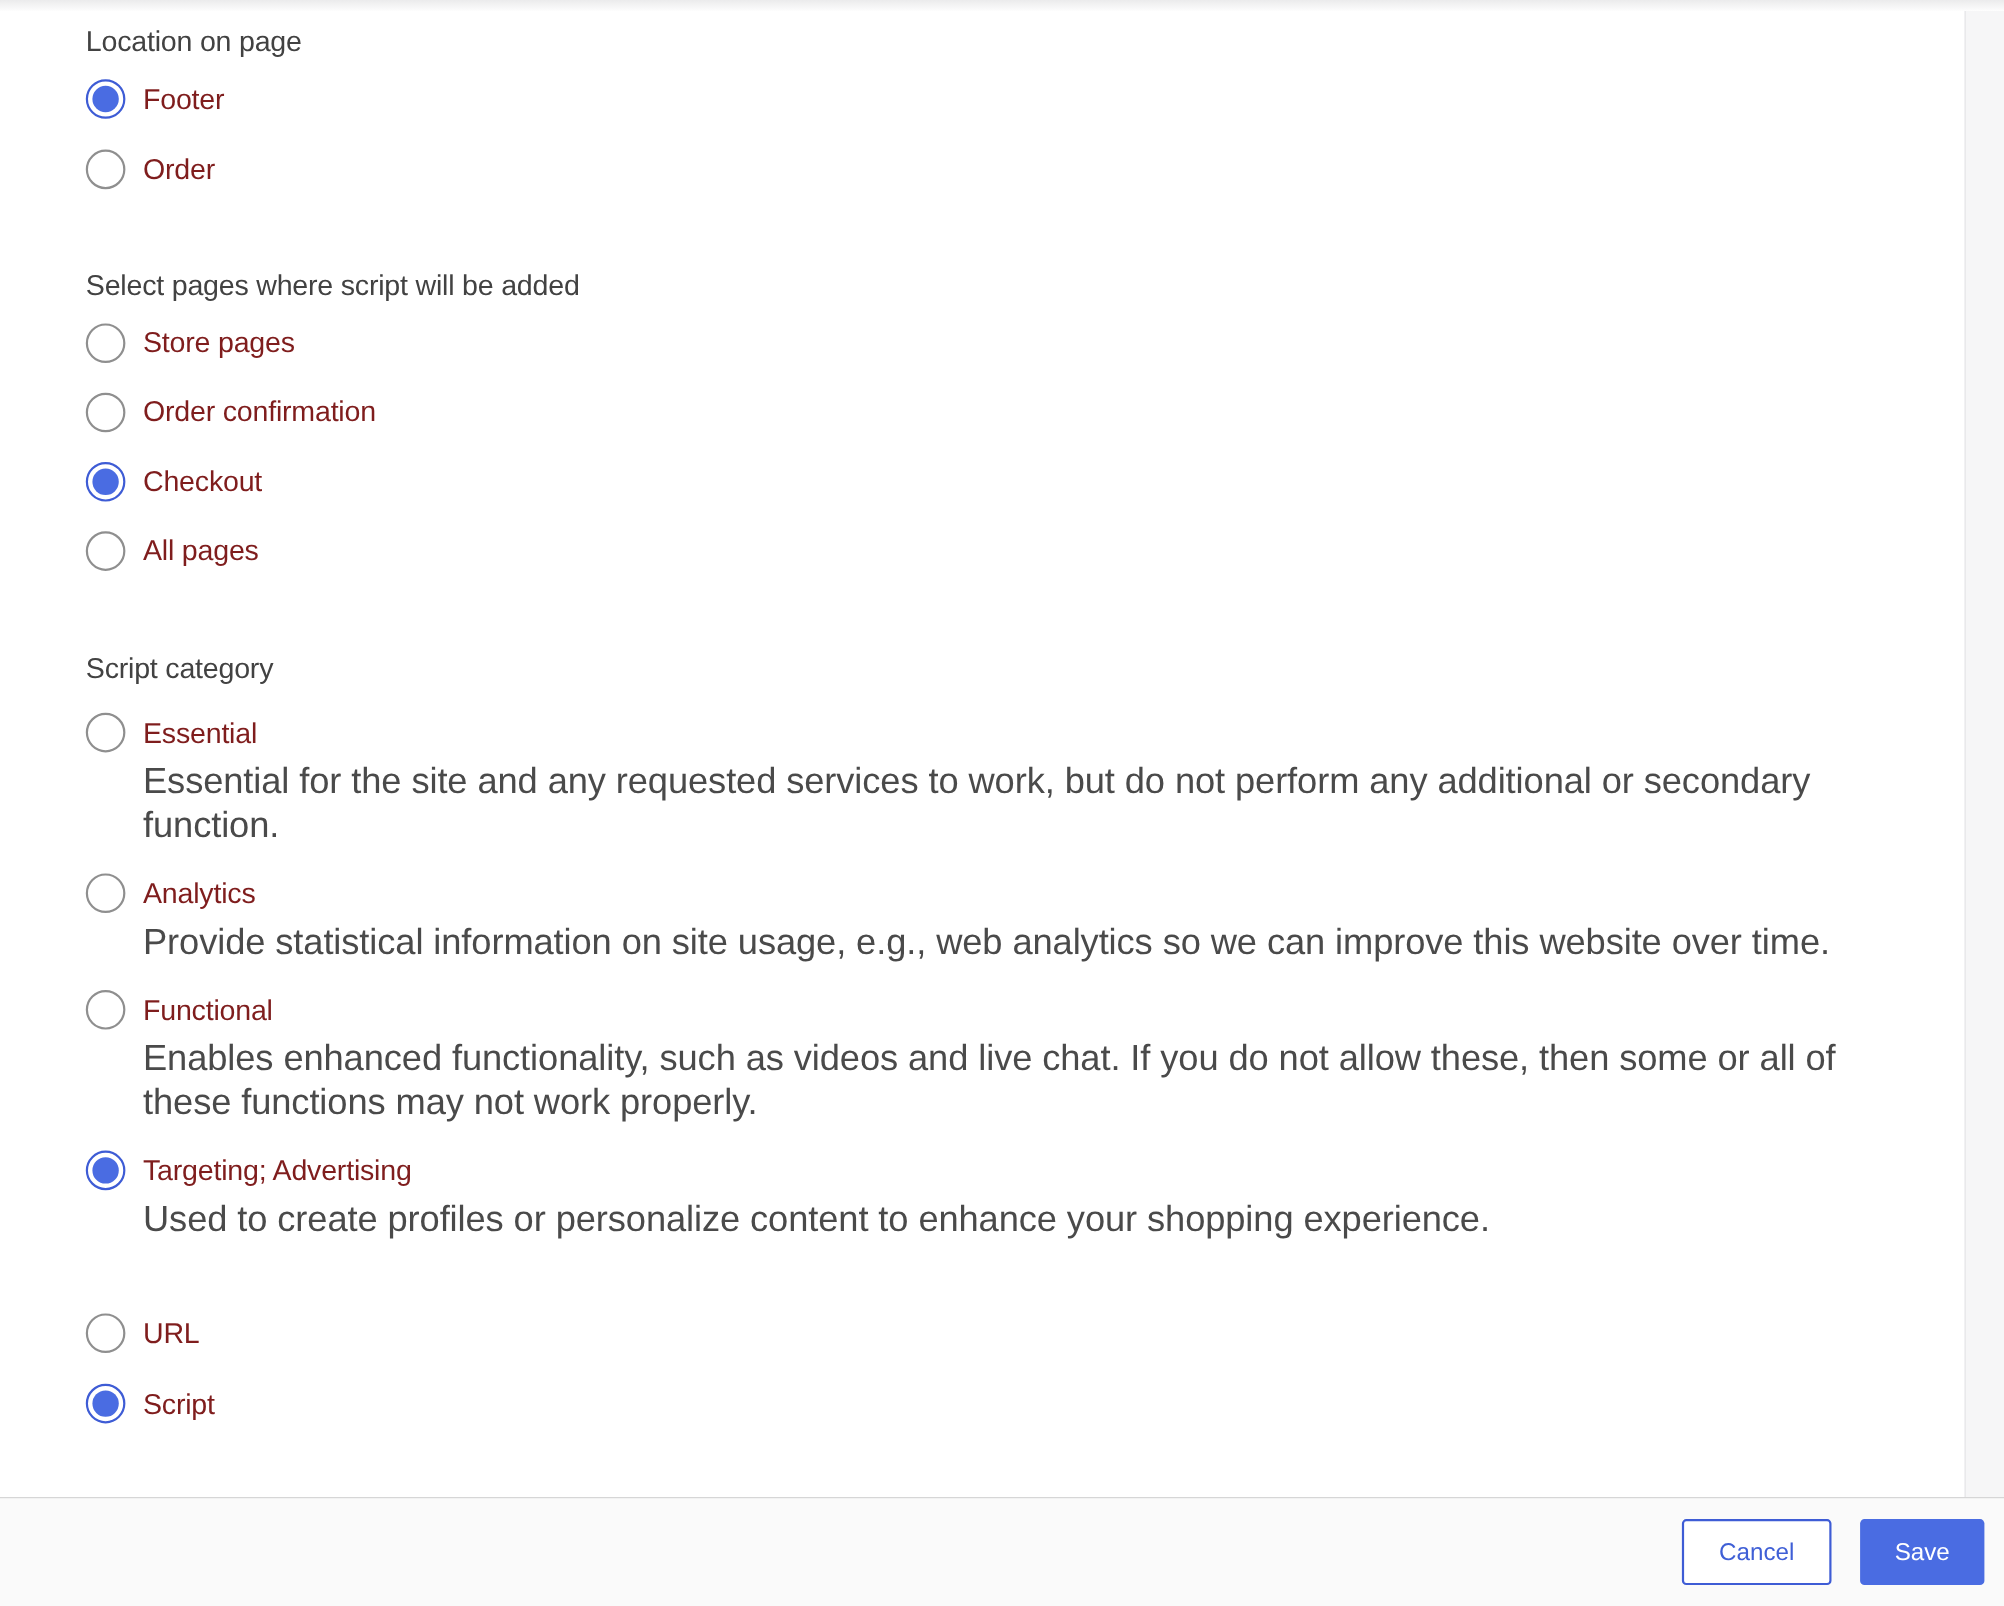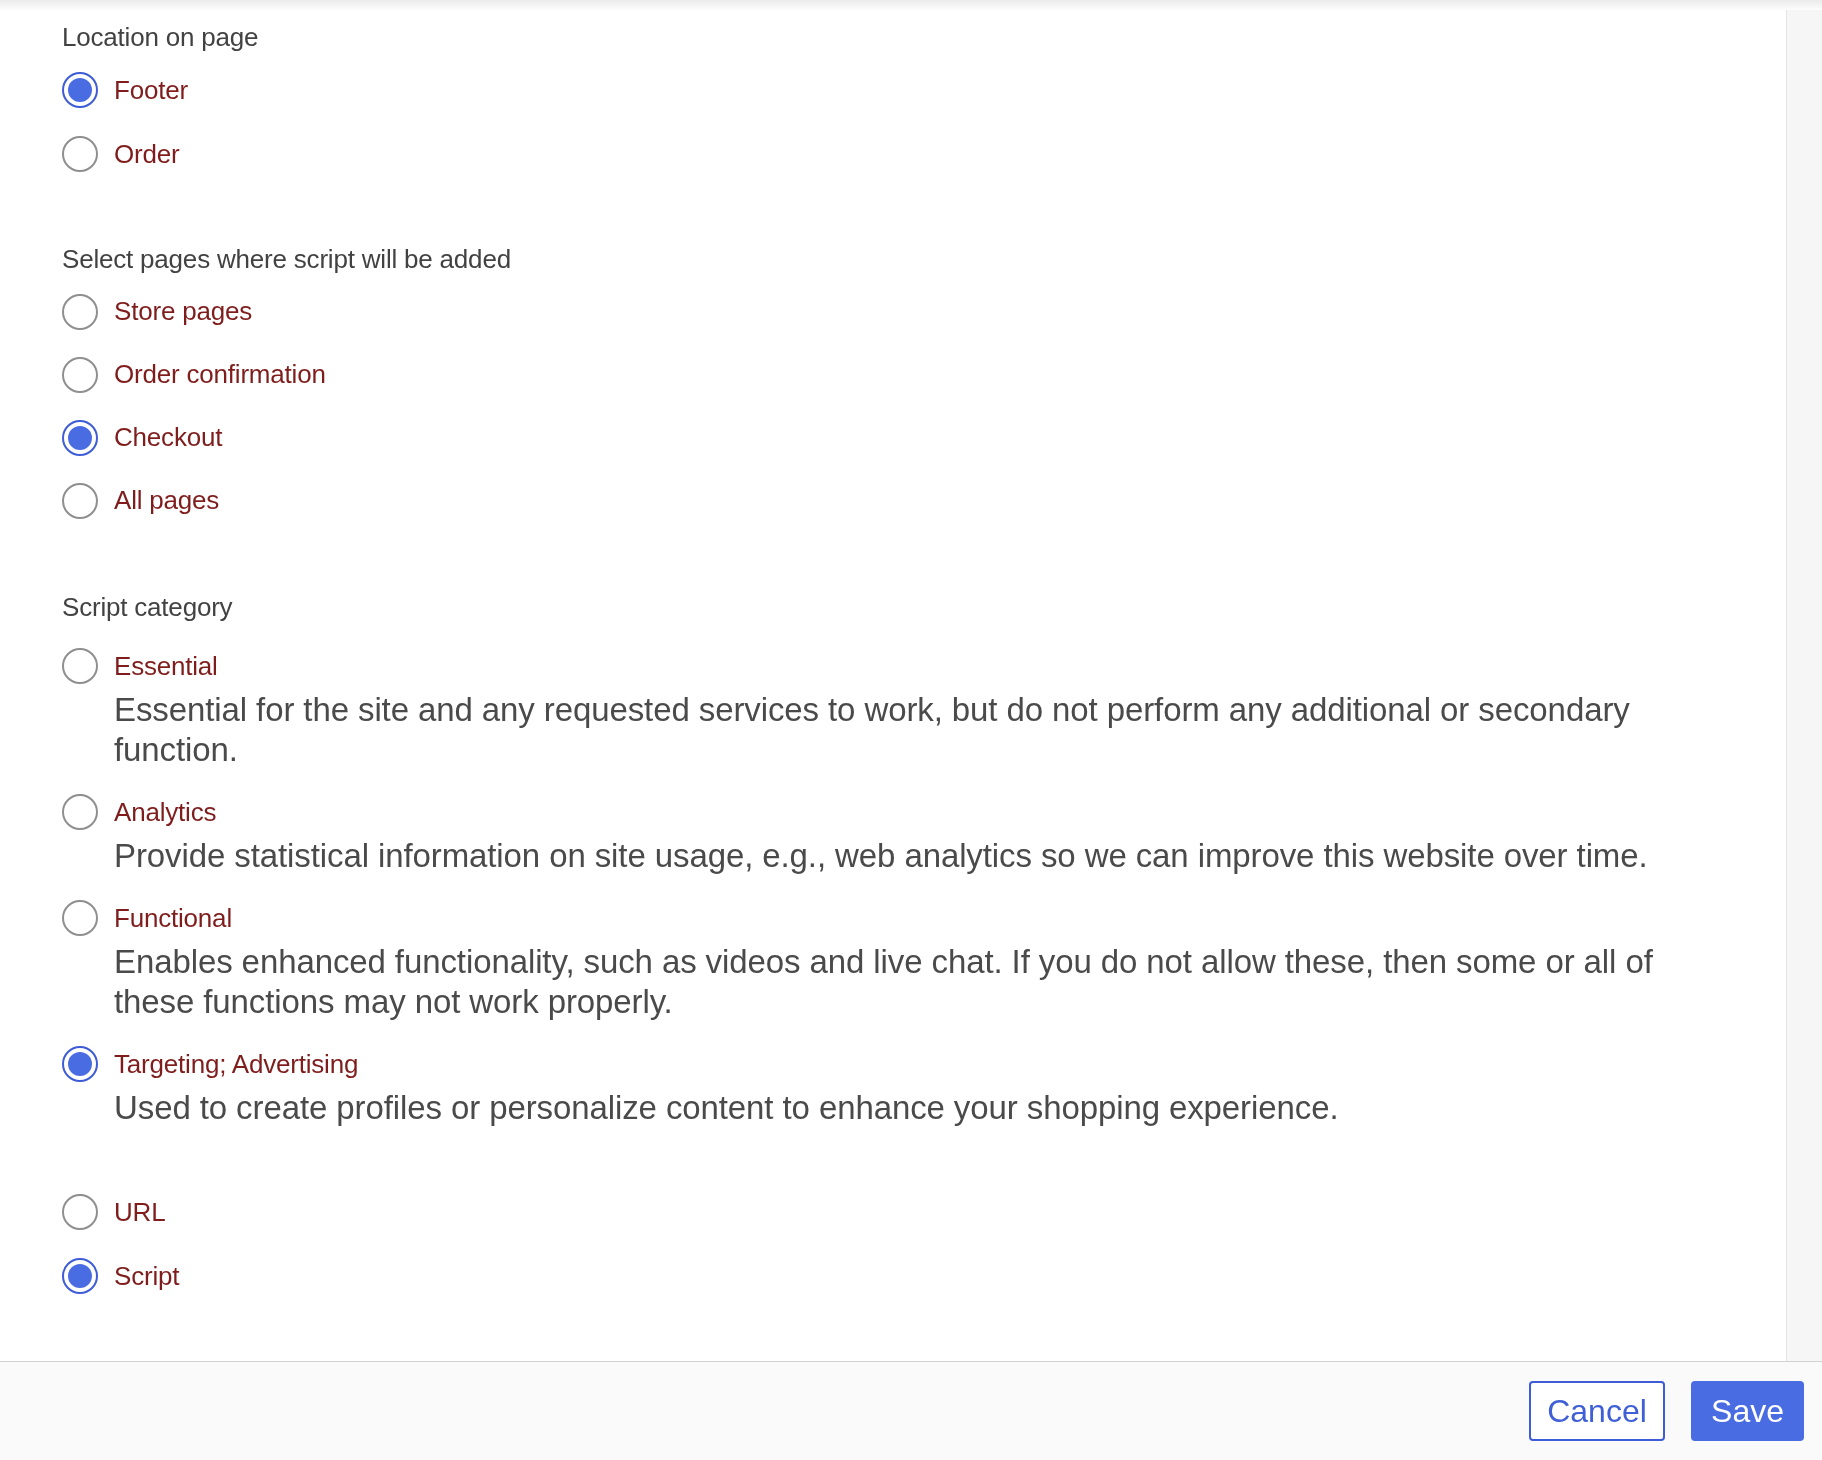--- a/index.html
+++ b/index.html
@@ -2,21 +2,21 @@
 <html><head>
 <meta charset="utf-8">
 <style>
   * { margin:0; padding:0; box-sizing:border-box; }
   html,body { width:1822px; height:1460px; background:#ffffff;
     font-family:"Liberation Sans", sans-serif; color:#404040; overflow:hidden; }
   .page { position:relative; width:1822px; height:1460px; background:#fff; }
 
   
   .scroll-area { position:absolute; top:0; left:0; width:1822px; height:1361px;
-    background:#fff; overflow:hidden; }
+    background:#fff; overflow:hidden;padding-left:16px; }
   .top-shade { position:absolute; top:0; left:0; width:1822px; height:10px;
     background:linear-gradient(#ebebec, #fdfdfd); z-index:3; }
   .scrollbar-track { position:absolute; top:0; right:0; width:36px; height:1361px;
     background:#f6f6f7; border-left:1px solid #e4e4e5; z-index:2; }
 
   .form { position:relative; padding:20px 80px 0 62px; z-index:1; }
 
   .group-label { font-size:26px; line-height:34px; color:#424242; letter-spacing:-0.2px; }
 
   .radio-row { display:flex; align-items:center; cursor:pointer; }
@@ -40,21 +40,21 @@
   .opt-label { font-size:26px; color:#7f1d1d; letter-spacing:-0.2px; }
 
   .desc { margin-left:52px; margin-top:2px; max-width:1560px;
     font-size:33px; line-height:40px; color:#4a4a4a; letter-spacing:-0.1px; }
 
   
   .footer-bar { position:absolute; left:0; top:1361px; width:1822px; height:99px;
     background:#fafafa; border-top:1px solid #d2d2d2;
     display:flex; align-items:center; justify-content:flex-end;
     gap:26px; padding-right:18px; }
-  .btn { height:60px; border-radius:4px; font-size:32px;
+  .btn { height:60px; border-radius:4px; font-size:22px;
     font-family:"Liberation Sans", sans-serif; cursor:pointer;
     display:flex; align-items:center; justify-content:center; }
   .btn-cancel { width:136px; background:#ffffff; border:2px solid #3e5cd5; color:#3f5fd6; }
   .btn-save { width:113px; background:#4a6ce2; border:none; color:#ffffff; }
 </style>
 </head>
 <body>
 
 <div class="page">
 

